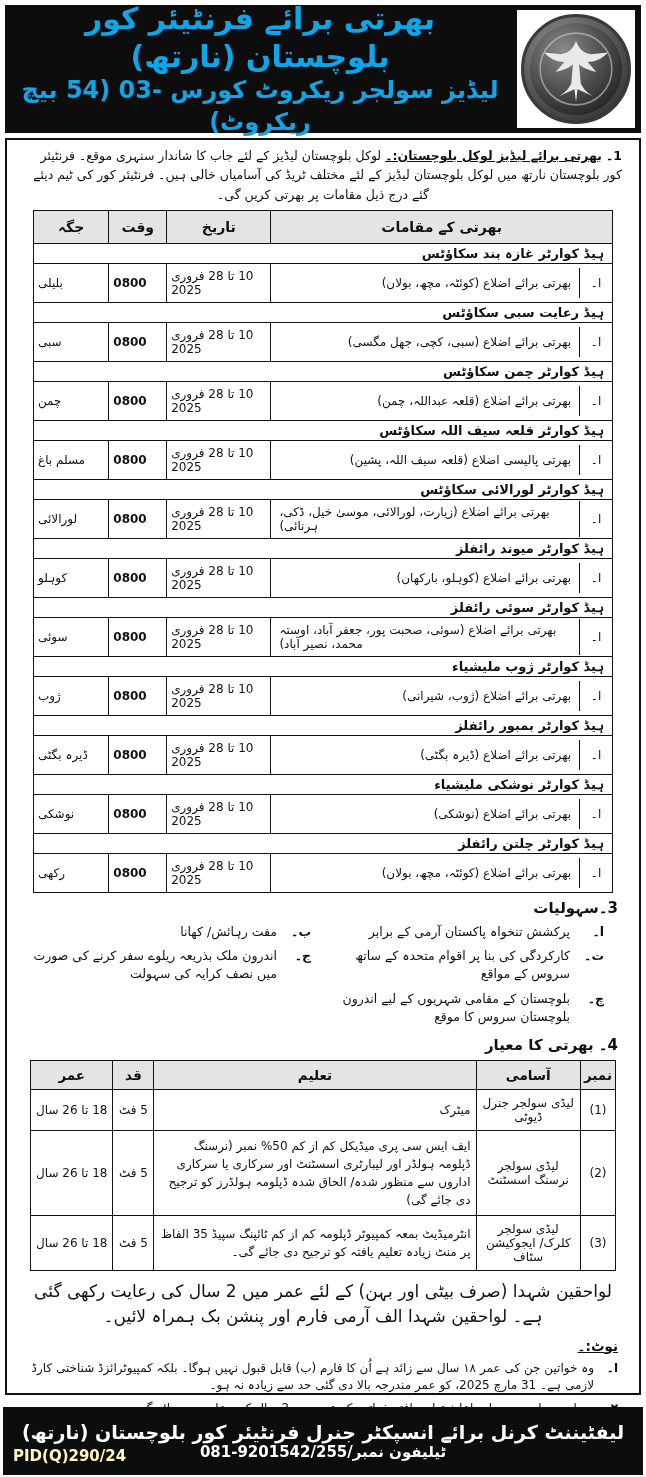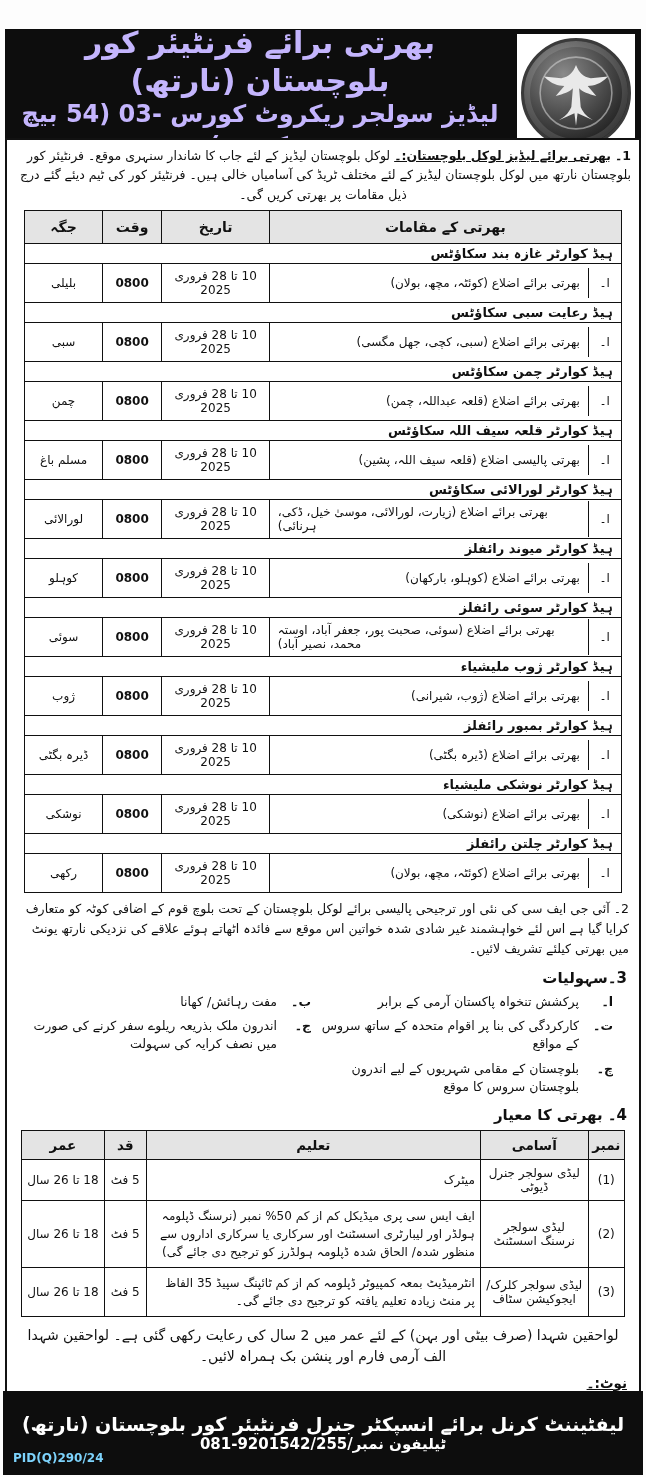--- a/index.html
+++ b/index.html
@@ -9,94 +9,94 @@
     margin:0 auto;
     background:#fdfdfd;
     font-family:"DejaVu Sans","Liberation Sans",sans-serif;
     color:#111;
     box-sizing:border-box;
     overflow:hidden;
   }
   
   .banner{
     position:absolute;left:5px;top:5px;right:5px;height:128px;
-    background:#0d0d0d;color:#c4b5fd;
+    background:#0d0d0d;color:#0ea5e9;
     display:flex;align-items:center;justify-content:space-between;
-    box-sizing:border-box;padding:4px 6px;margin-top:24px;
+    box-sizing:border-box;padding:4px 6px;
   }
   .banner-titles{flex:1;text-align:center;direction:rtl;}
   .banner-title1{font-size:30px;font-weight:bold;line-height:1.25;}
   .banner-title2{font-size:24px;font-weight:bold;line-height:1.3;}
   .logo-box{
     width:118px;height:118px;background:#fff;flex:0 0 auto;
     display:flex;align-items:center;justify-content:center;margin-left:8px;
   }
   .seal{
     width:104px;height:104px;border-radius:50%;
     background:radial-gradient(circle at 38% 32%, #8a8a8a 0%, #4a4a4a 45%, #161616 85%);
     border:3px solid #3a3a3a;
     display:flex;align-items:center;justify-content:center;
     box-shadow:inset 0 0 0 6px rgba(255,255,255,.12);
   }
   .seal svg{width:78px;height:78px;}
   
   .frame{
     position:absolute;left:5px;top:138px;right:5px;bottom:82px;
     border:2px solid #111;background:#fff;
-    box-sizing:border-box;padding:6px 8px;
+    box-sizing:border-box;padding:6px 17px;
     direction:rtl;
   }
   .intro{font-size:12.5px;line-height:1.55;margin:0 0 6px 0;text-align:right;text-align-last:center;}
   .intro .ul{text-decoration:underline;font-weight:bold;}
   .intro .num{font-weight:bold;}
   
   table{border-collapse:collapse;direction:rtl;}
   .t1{width:97%;margin:2px auto 6px auto;font-size:12px;}
   .t1 th,.t1 td{border:1.5px solid #111;}
   .t1 th{background:#e4e4e4;font-weight:bold;font-size:14px;padding:8px 4px;}
   .t1 td{padding:5px 4px;}
   .t1 .unit-row td{font-weight:bold;text-align:right;padding:2px 8px;font-size:13px;}
   .t1 .loc-cell{padding:0;}
   .loc-wrap{display:flex;align-items:stretch;min-height:30px;}
   .loc-serial{flex:0 0 32px;display:flex;align-items:center;justify-content:center;border-inline-end:1.5px solid #111;}
   .loc-text{flex:1;display:flex;align-items:center;padding:4px 8px;text-align:left;}
-  .c-date,.c-time,.c-place{text-align:center;}
+  .c-date,.c-time,.c-place{text-align:left;}
   .c-time{font-weight:bold;}
   
   .para2{font-size:12.5px;line-height:1.6;margin:4px 2px 10px 2px;text-align:right;text-align-last:right;}
   
   .sec-head{font-size:15px;font-weight:bold;margin:6px 4px;text-align:right;}
   .fac-grid{display:grid;grid-template-columns:1fr 1fr;column-gap:10px;row-gap:6px;font-size:12.5px;margin:2px 18px 10px 4px;}
   .fac-item{display:flex;align-items:flex-start;line-height:1.45;}
   .fac-label{flex:0 0 34px;font-weight:bold;}
   
   .t2{width:98%;margin:4px auto 8px auto;font-size:12px;}
   .t2 th,.t2 td{border:1.5px solid #111;margin-left:42px;}
   .t2 th{background:#e4e4e4;font-weight:bold;font-size:13.5px;padding:6px 3px;}
   .t2 td{padding:6px 5px;}
   .t2 .c-num,.t2 .c-height,.t2 .c-age{text-align:center;white-space:nowrap;}
   .t2 .c-post{text-align:center;}
   .t2 .c-edu{text-align:right;line-height:1.5;}
   
-  .shuhada{font-size:14px;text-align:center;margin:8px 2px;line-height:1.5;}
+  .shuhada{font-size:17px;text-align:center;margin:8px 2px;line-height:1.5;}
   .note-head{font-size:13.5px;font-weight:bold;text-decoration:underline;text-align:right;margin:4px 4px 6px 4px;}
   .note-line{display:flex;font-size:12px;line-height:1.45;margin:0 4px 5px 4px;}
   .note-label{flex:0 0 24px;font-weight:bold;}
   .note-text{flex:1;text-align:right;}
   
   .footer{
-    position:absolute;left:3px;right:3px;bottom:2px;height:84px;
+    position:absolute;left:3px;right:3px;bottom:2px;height:68px;
     background:#0d0d0d;color:#fff;direction:rtl;
     display:flex;flex-direction:column;align-items:center;justify-content:center;gap:0;
   }
   .footer-line1{font-size:19px;font-weight:bold;text-align:center;}
   .footer-line2{font-size:15px;font-weight:bold;text-align:center;}
   .footer-pid{
     position:absolute;left:10px;bottom:10px;direction:ltr;
-    font-size:12px;font-weight:bold;color:#7dd3fc;
+    font-size:15px;font-weight:bold;color:#fef9c3;
   }
 </style>
 </head>
 <body>
 
 <div class="page">
 
   <div class="banner">
     <div class="banner-titles">
       <div class="banner-title1">بھرتی برائے فرنٹیئر کور بلوچستان (نارتھ)</div>
@@ -293,21 +293,20 @@
                 <span class="loc-text">بھرتی برائے اضلاع (کوئٹہ، مچھ، بولان)</span>
               </div>
             </td>
             <td class="c-date">10 تا 28 فروری 2025</td>
             <td class="c-time">0800</td>
             <td class="c-place">رکھی</td>
           </tr>
         </tbody>
     </table>
 
-    <p class="para2">2۔ آئی جی ایف سی کی نئی اور ترجیحی پالیسی برائے لوکل بلوچستان کے تحت بلوچ قوم کے اضافی کوٹہ کو متعارف کرایا گیا ہے اس لئے خواہشمند غیر شادی شدہ خواتین اس موقع سے فائدہ اٹھاتے ہوئے علاقے کی نزدیکی نارتھ یونٹ میں بھرتی کیلئے تشریف لائیں۔</p>
 
     <div class="sec-head">3۔سہولیات</div>
     <div class="fac-grid">
 
         <div class="fac-item">
           <span class="fac-label">ا۔</span>
           <span>پرکشش تنخواہ پاکستان آرمی کے برابر</span>
         </div>
 
         <div class="fac-item">

